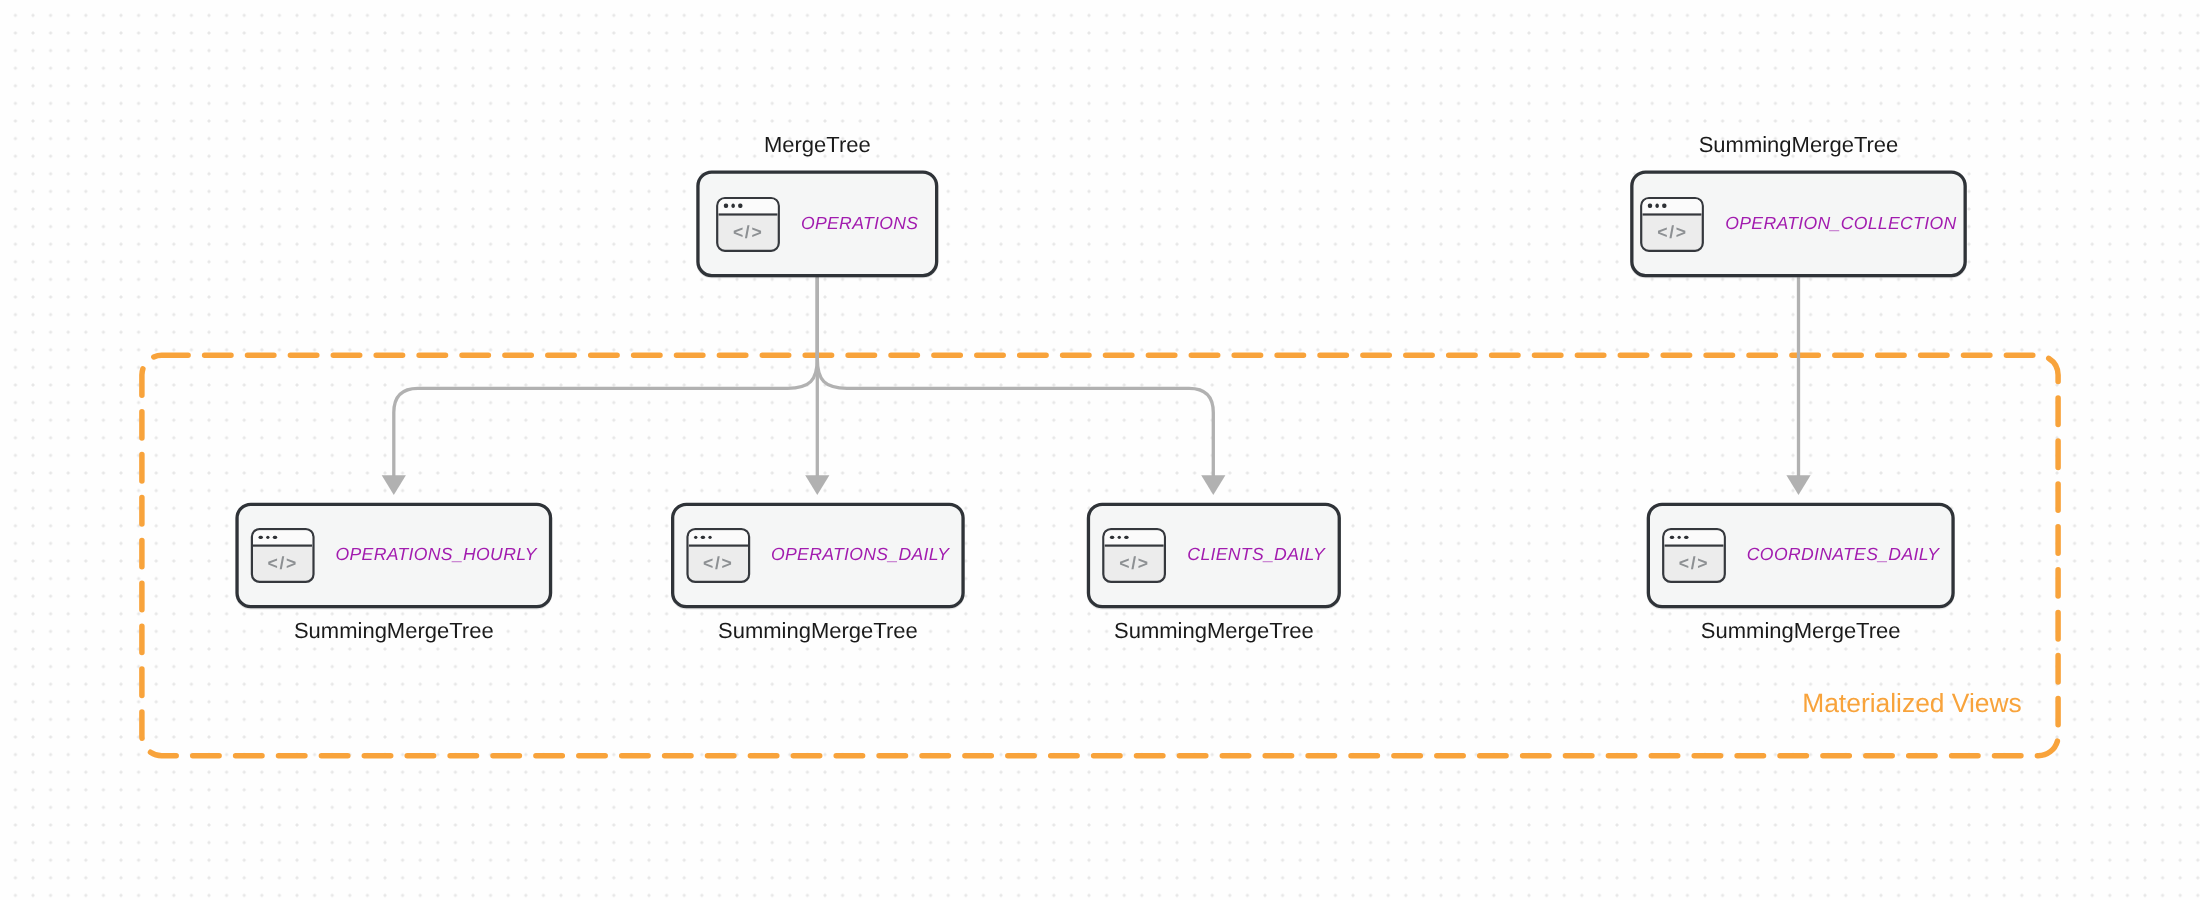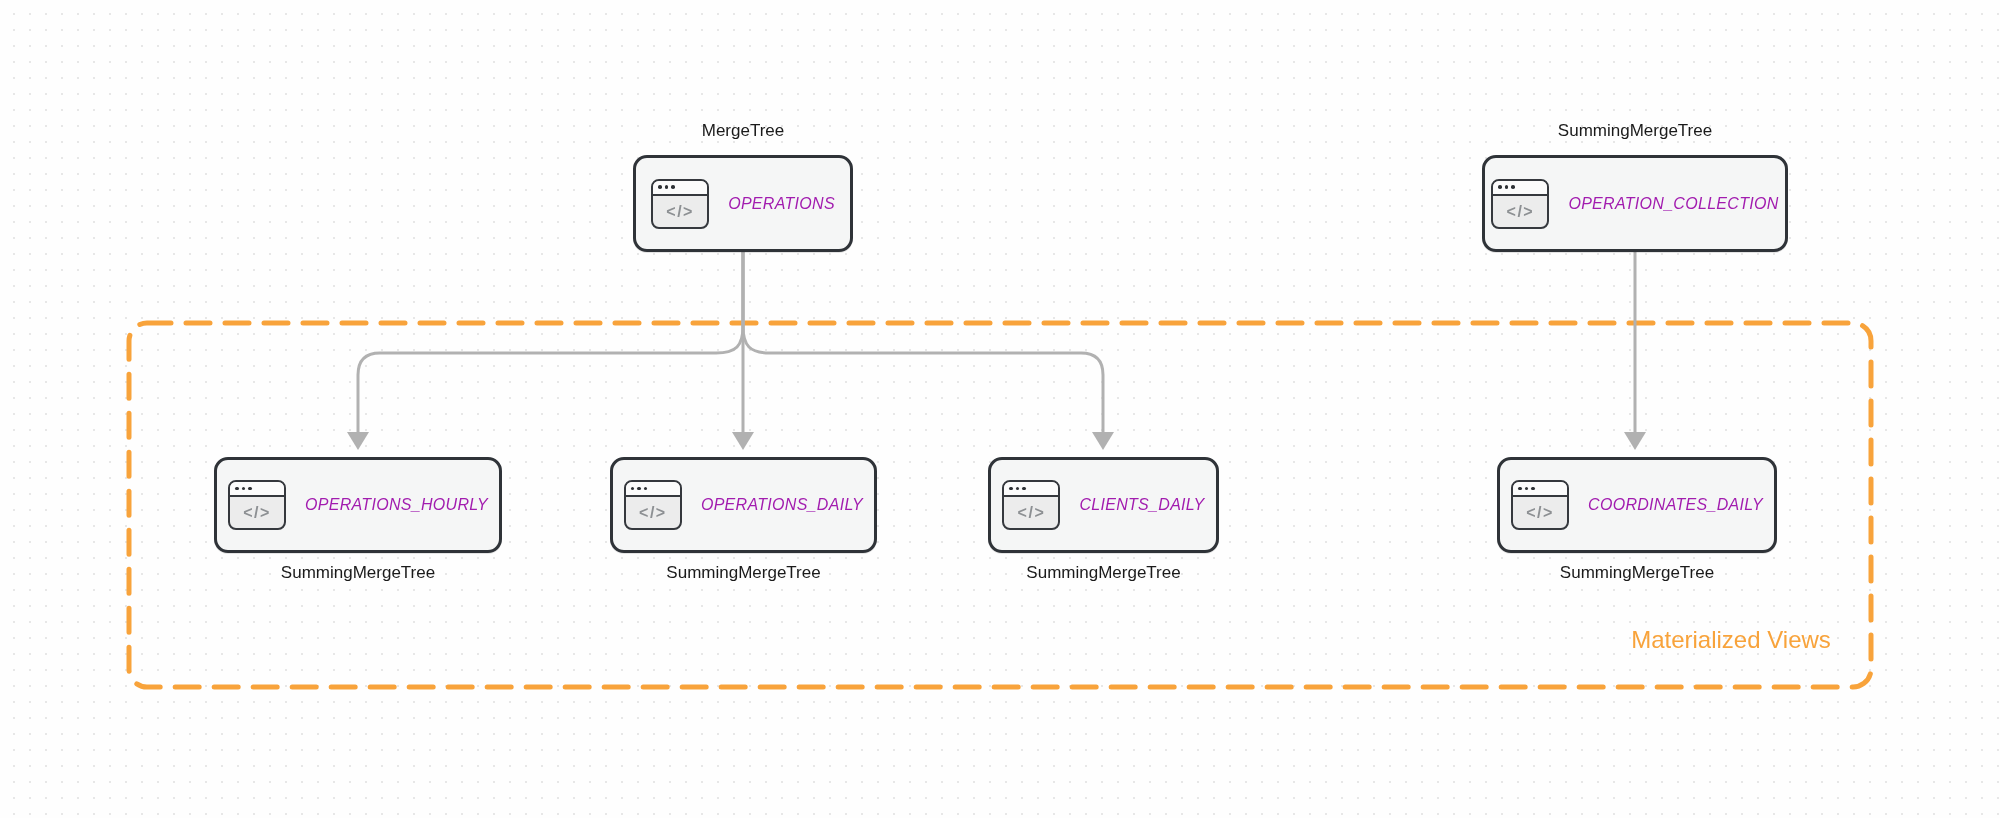--- a/index.html
+++ b/index.html
@@ -38,21 +38,21 @@
   .node-name {
     font-style: italic;
     font-size: 16px;
     letter-spacing: 0.3px;
     color: #a21caf;
     white-space: nowrap;
   }
   .engine-label {
     position: absolute;
     text-align: center;
-    font-size: 17px;
+    font-size: 20px;
     color: #1a1a1a;
     white-space: nowrap;
   }
   .browser-icon {
     width: 58px;
     height: 50px;
     box-sizing: border-box;
     border: 2.5px solid #35383d;
     border-radius: 8px;
     overflow: hidden;
@@ -82,21 +82,21 @@
     color: #8d9093;
     font-weight: 700;
     font-size: 16px;
     letter-spacing: 1.5px;
   }
   .group-label {
     position: absolute;
     left: 1624px;
     top: 626px;
     width: 214px;
-    text-align: center;
+    text-align: right;
     font-size: 24px;
     font-weight: 500;
     color: #f8a33b;
     white-space: nowrap;
   }
   
   .pos-operations            { left: 633px;  top: 155px; width: 220px; height: 97px; }
   .pos-operation-collection  { left: 1482px; top: 155px; width: 306px; height: 97px; }
   .pos-operations-hourly     { left: 214px;  top: 457px; width: 288px; height: 96px; }
   .pos-operations-daily      { left: 610px;  top: 457px; width: 267px; height: 96px; }

